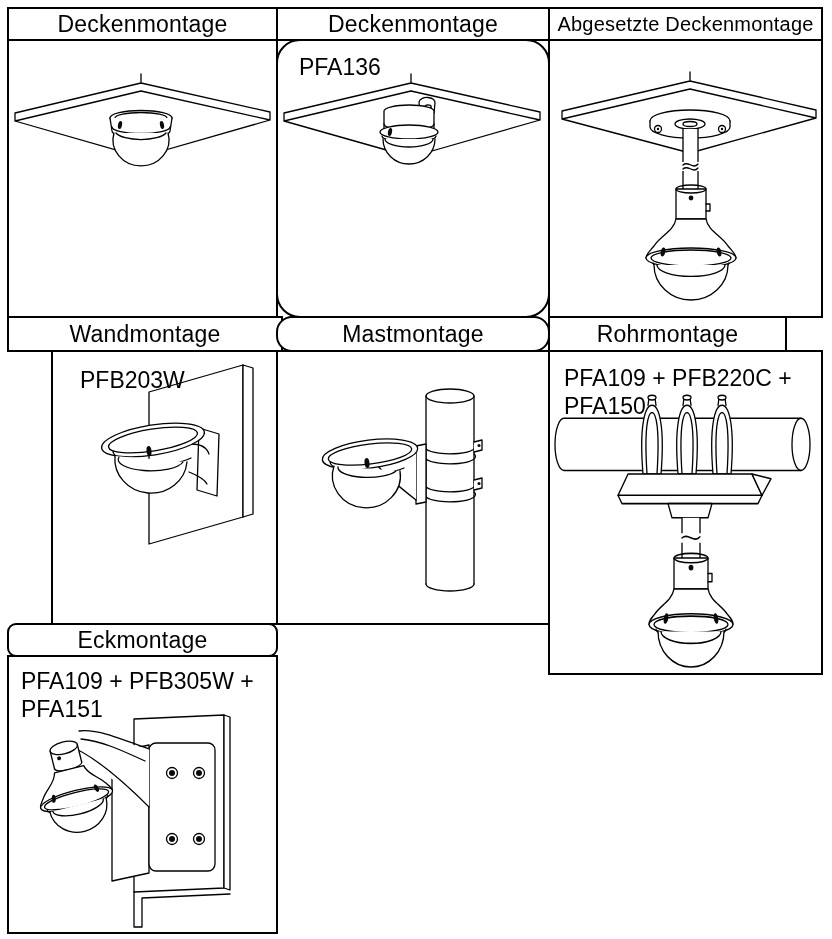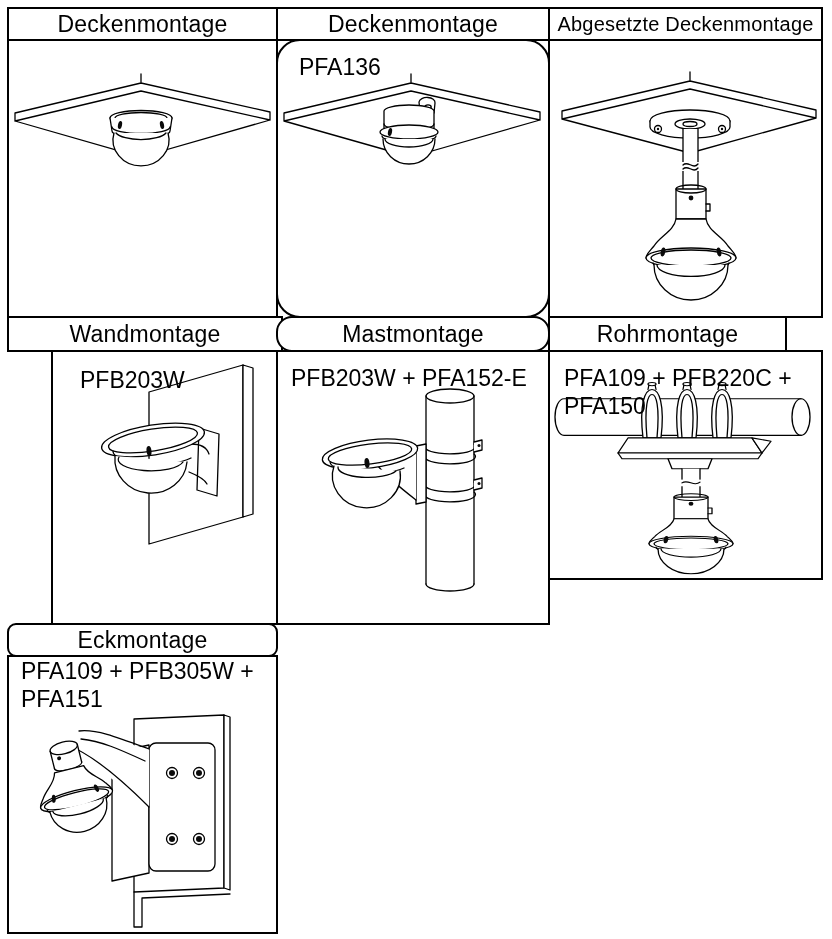--- a/index.html
+++ b/index.html
@@ -143,24 +143,23 @@
       <path d="M138,98 C116,92 108,96 104,102 M138,148 C120,134 108,124 100,114"></path>
       <g transform="rotate(-7 92 102)">
         <ellipse class="f" cx="92" cy="102" rx="48" ry="14"></ellipse>
         <ellipse cx="92" cy="102" rx="42" ry="10"></ellipse>
       </g>
       <path d="M52,110 A40,12 0 0 0 126,116"></path>
       <path class="f" d="M56,114 A34,32 0 1 0 122,119"></path>
       <path d="M60,115 A30,10 0 0 0 118,119"></path>
       <ellipse class="d" cx="89" cy="111" rx="2.5" ry="5" transform="rotate(-6 89 111)"></ellipse>
     </svg>
-    <div class="product" style="left:13px;top:12px;">PFB203W + PFA152-E</div>
-  </div>
-
-  <div class="cell content" style="left:541px;top:343px;width:275px;height:230px;">
+  </div>
+
+  <div class="cell content" style="left:541px;top:343px;width:275px;height:325px;">
     <svg class="art" viewBox="0 0 271 271" preserveAspectRatio="none">
       <path class="nf" d="M14,56 H251 V100 H14 Z"></path>
       <ellipse class="f" cx="251" cy="78" rx="9" ry="22"></ellipse>
       <path d="M14,56 H251 M14,100 H251 M14,56 A9,22 0 0 0 14,100"></path>
       <path class="f" d="M93,103 C89,62 95,45 102,45 C109,45 115,62 111,103 Z"></path>
       <path d="M97,103 C94,64 98,51 102,51 C106,51 110,64 107,103"></path>
       <path d="M98,45 L99,39 H105 L106,45"></path>
         <ellipse class="f" cx="102" cy="38.5" rx="4" ry="2"></ellipse>
       <path class="f" d="M128,103 C124,62 130,45 137,45 C144,45 150,62 146,103 Z"></path>
       <path d="M132,103 C129,64 133,51 137,51 C141,51 145,64 142,103"></path>
@@ -227,16 +226,16 @@
                           C99,140 97,138 94,134 C89,126 79,122 77,112 Z"></path>
         <ellipse class="f" cx="62" cy="143" rx="37" ry="9"></ellipse>
         <ellipse cx="62" cy="143" rx="33" ry="7"></ellipse>
         <path d="M31,147 A31,7 0 0 0 93,147"></path>
         <path class="f" d="M33,149 A29,27 0 1 0 91,149"></path>
         <path d="M36,149 A26,9 0 0 0 88,149"></path>
         <ellipse class="d" cx="40" cy="137" rx="2" ry="4" transform="rotate(12 40 137)"></ellipse>
         <ellipse class="d" cx="84" cy="137" rx="2" ry="4" transform="rotate(-12 84 137)"></ellipse>
       </g>
     </svg>
-    <div class="product" style="left:12px;top:0;width:250px;">PFA109 + PFB305W + PFA151</div>
+    <div class="product" style="left:12px;top:10px;width:250px;">PFA109 + PFB305W + PFA151</div>
   </div>
 
 </div>
 
 </body></html>

